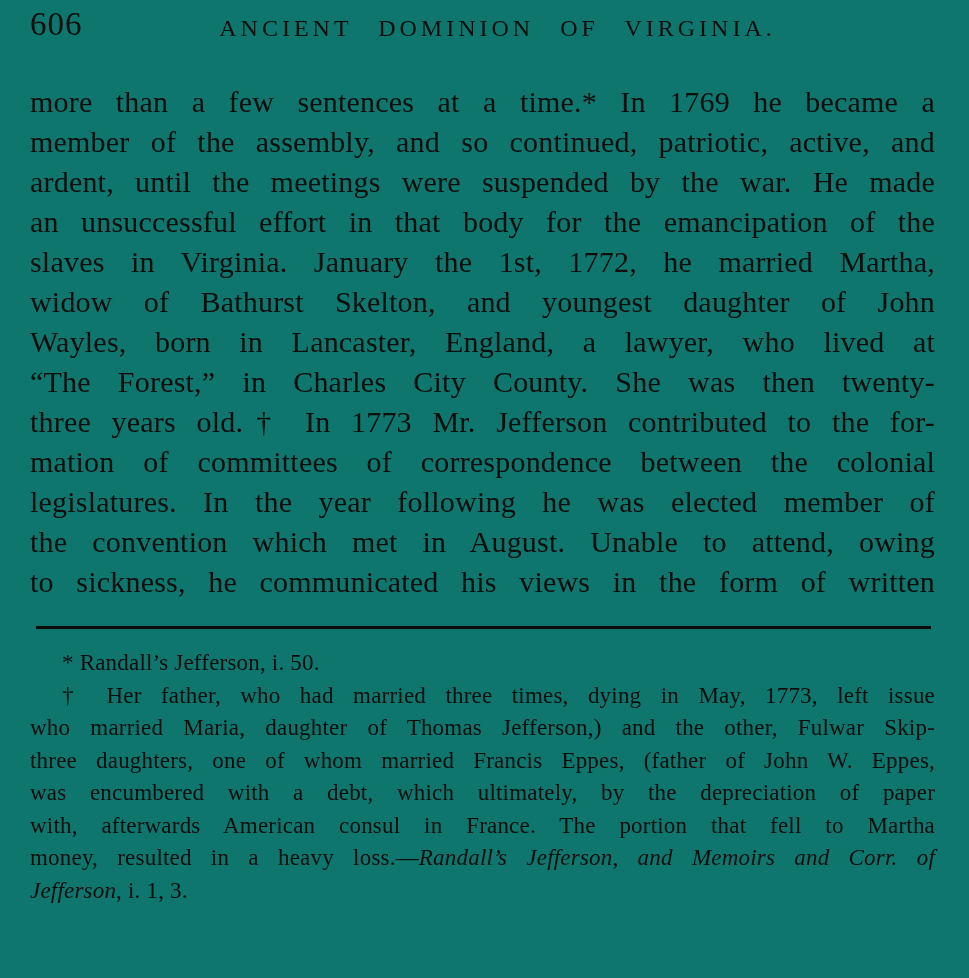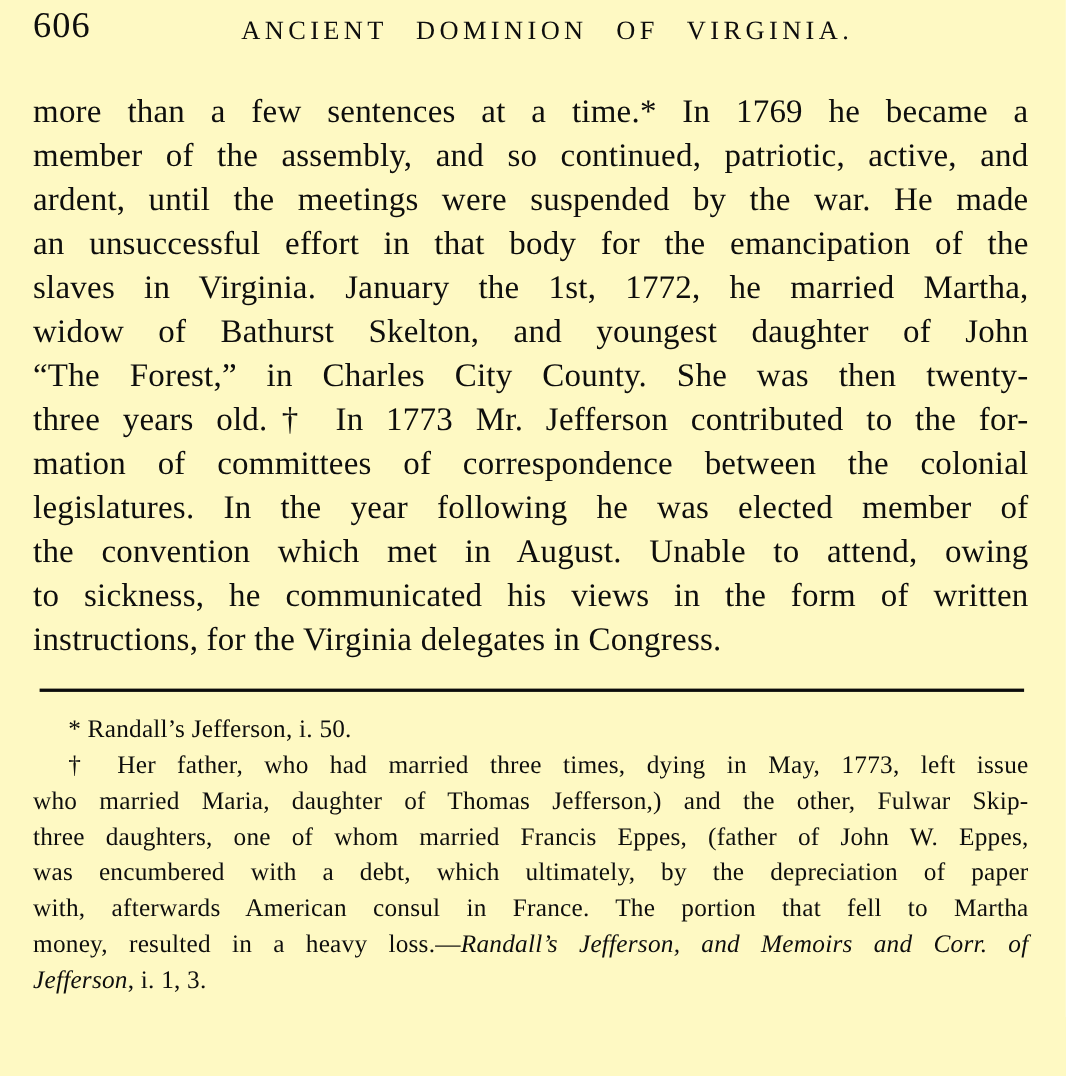--- a/index.html
+++ b/index.html
@@ -4,21 +4,21 @@
 <style>
   html, body {
     margin: 0;
     padding: 0;
     background: #ffffff;
   }
   .page {
     position: relative;
     width: 969px;
     height: 978px;
-    background: #fef9c3;
+    background: #0f766e;
     color: #0e0e0d;
     font-family: "Liberation Serif", serif;
     overflow: hidden;
     box-sizing: border-box;
   }
 
   
   .page-header {
     position: relative;
     height: 48px;
@@ -100,27 +100,27 @@
     <span class="runtitle">ANCIENT DOMINION OF VIRGINIA.</span>
   </header>
 
   <div class="body-text">
     <div class="line j">more than a few sentences at a time.*  In 1769 he became a</div>
     <div class="line j">member of the assembly, and so continued, patriotic, active, and</div>
     <div class="line j">ardent, until the meetings were suspended by the war.  He made</div>
     <div class="line j">an unsuccessful effort in that body for the emancipation of the</div>
     <div class="line j">slaves in Virginia.  January the 1st, 1772, he married Martha,</div>
     <div class="line j">widow of Bathurst Skelton, and youngest daughter of John</div>
+    <div class="line j">Wayles, born in Lancaster, England, a lawyer, who lived at</div>
     <div class="line j">“The Forest,” in Charles City County.  She was then twenty-</div>
     <div class="line j">three years old.†  In 1773 Mr. Jefferson contributed to the for-</div>
     <div class="line j">mation of committees of correspondence between the colonial</div>
     <div class="line j">legislatures.  In the year following he was elected member of</div>
     <div class="line j">the convention which met in August.  Unable to attend, owing</div>
     <div class="line j">to sickness, he communicated his views in the form of written</div>
-    <div class="line last">instructions, for the Virginia delegates in Congress.</div>
   </div>
 
   <hr class="footnote-rule">
 
   <div class="footnotes">
     <div class="fline findent">* Randall’s Jefferson, i. 50.</div>
 
     <div class="fline findent j">† Her father, who had married three times, dying in May, 1773, left issue</div>
     <div class="fline j">who married Maria, daughter of Thomas Jefferson,) and the other, Fulwar Skip-</div>
     <div class="fline j">three daughters, one of whom married Francis Eppes, (father of John W. Eppes,</div>

